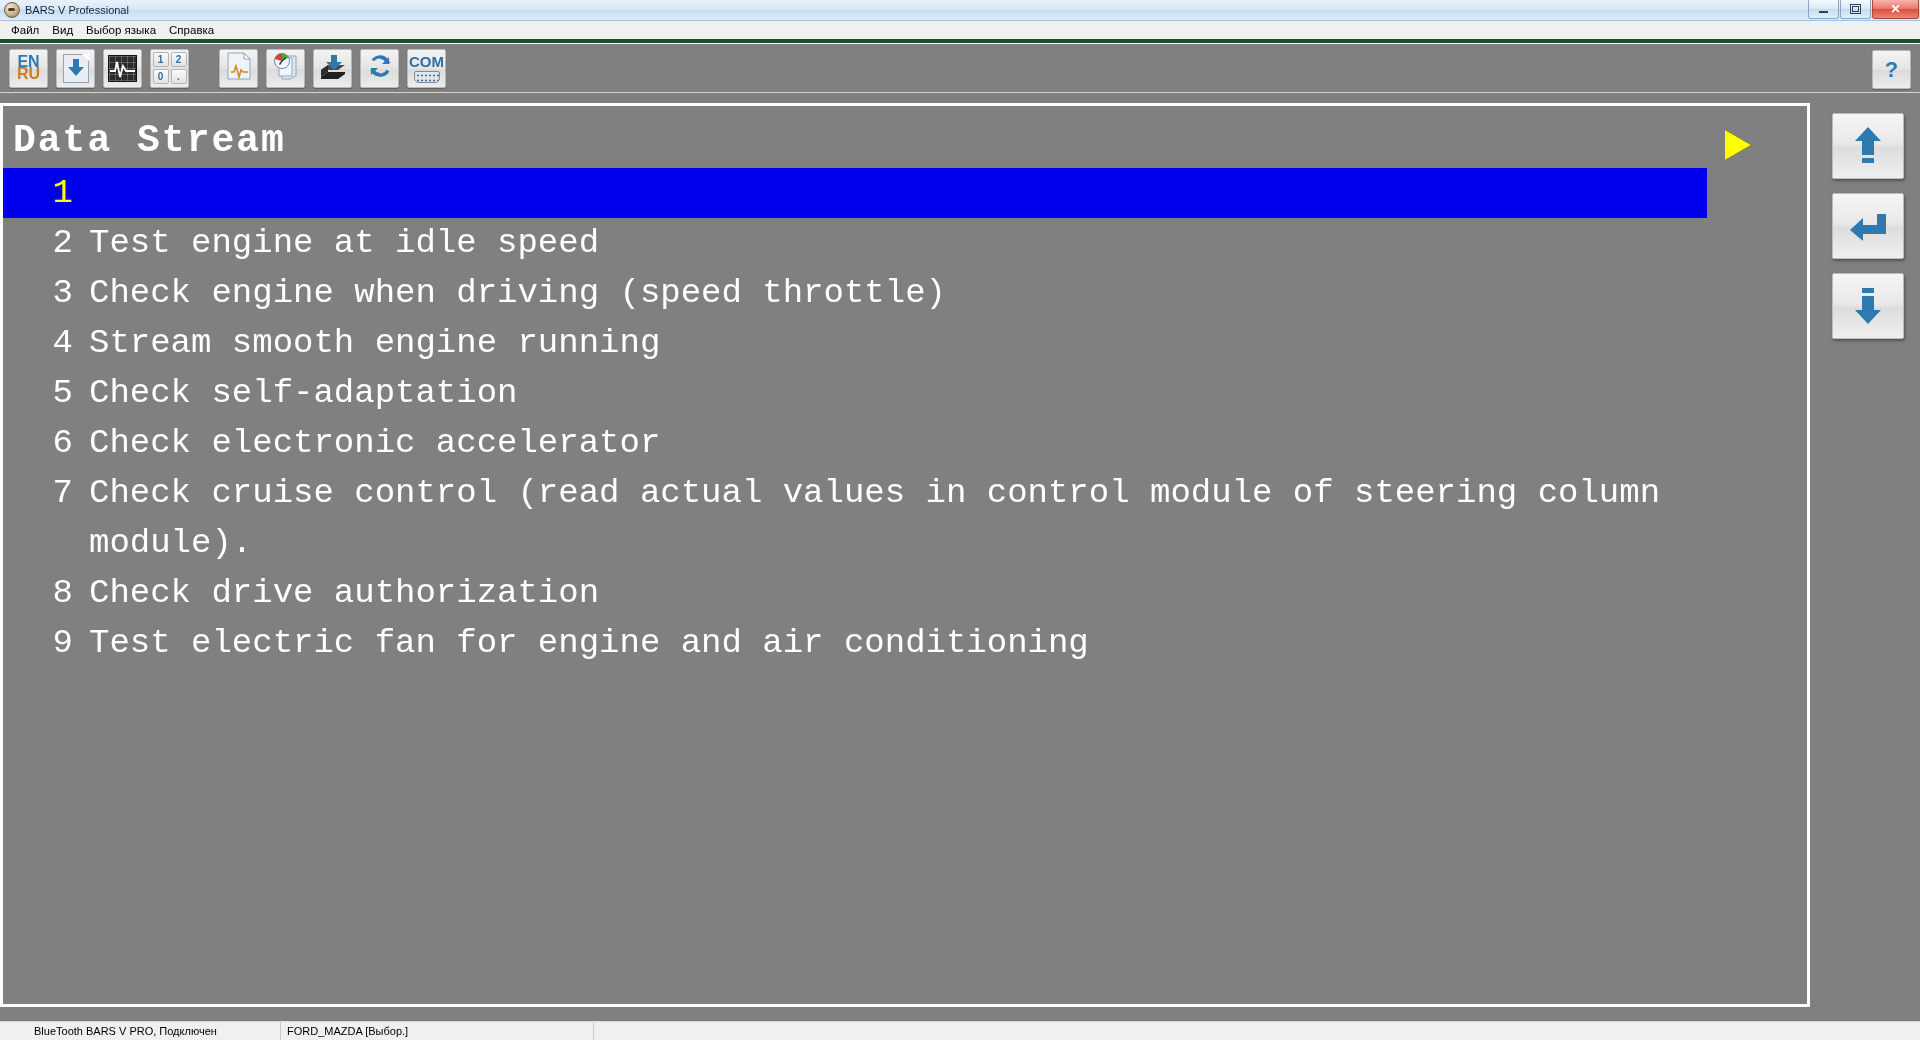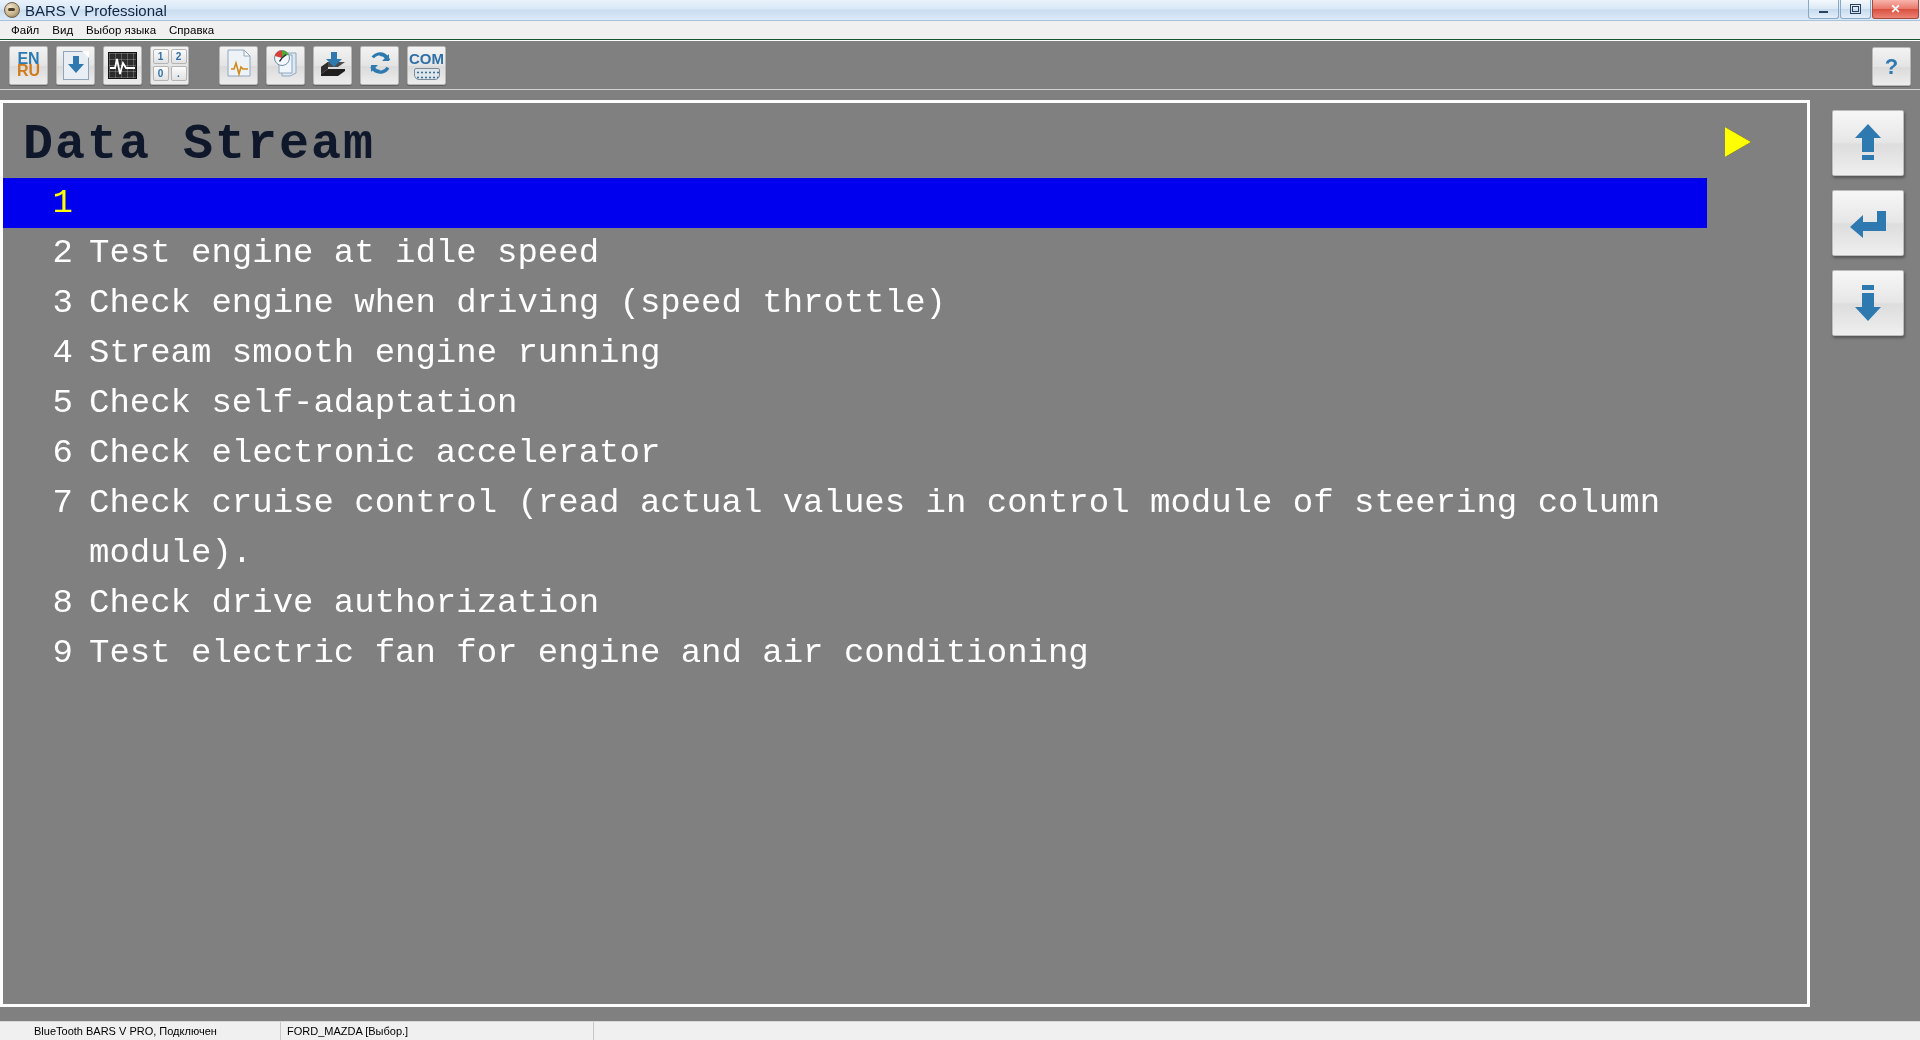--- a/index.html
+++ b/index.html
@@ -34,21 +34,21 @@
     position: relative;
     flex: 0 0 auto;
   }
   .title-icon::after {
     content: "";
     position: absolute; left: 3px; top: 5px;
     width: 7px; height: 3px; border-radius: 2px;
     background: #4a3f2a;
   }
   .title-text {
-    font-size: 15px; color: #10253f;
+    font-size: 11px; color: #10253f;
     white-space: nowrap;
   }
   .win-buttons {
     position: absolute; right: 1px; top: 0px;
     display: flex; align-items: center; height: 19px;
   }
   .win-btn {
     width: 29px; height: 18px;
     margin-left: 1px;
     border: 1px solid #8aa8c4;
@@ -73,21 +73,21 @@
   }
   .glyph-close { font-size: 12px; font-weight: bold; font-family: "Liberation Sans", sans-serif; }
 
   
   .menubar {
     height: 18px;
     background: #f0f0f0;
     display: flex; align-items: center;
     padding-left: 6px;
     flex: 0 0 auto;
-    border-bottom: 1px solid #14532d;
+    border-bottom: 4px solid #14532d;
   }
   .menu-item {
     font-size: 11.5px; color: #000000;
     padding: 1px 8px 2px 5px;
     white-space: nowrap;
   }
 
   
   .toolbar {
     height: 48px;
@@ -219,25 +219,25 @@
     position: relative;
     overflow: hidden;
   }
   .screen {
     position: absolute; inset: 0;
     background: #808080;
     padding: 14px 0 0 0;
     overflow: hidden;
   }
   .screen-title {
-    color: #0f172a;
+    color: #ffffff;
     font-family: "Liberation Mono", "DejaVu Sans Mono", monospace;
-    font-size: 50px; font-weight: bold;
+    font-size: 38px; font-weight: bold;
     letter-spacing: 2px;
-    padding-left: 20px;
+    padding-left: 10px;
     line-height: 1.1;
   }
   .title-marker {
     position: absolute; right: 56px; top: 24px;
     width: 0; height: 0;
     border-top: 15px solid transparent;
     border-bottom: 15px solid transparent;
     border-left: 26px solid #ffff00;
     filter: drop-shadow(0px 0px 0.5px #000);
   }

